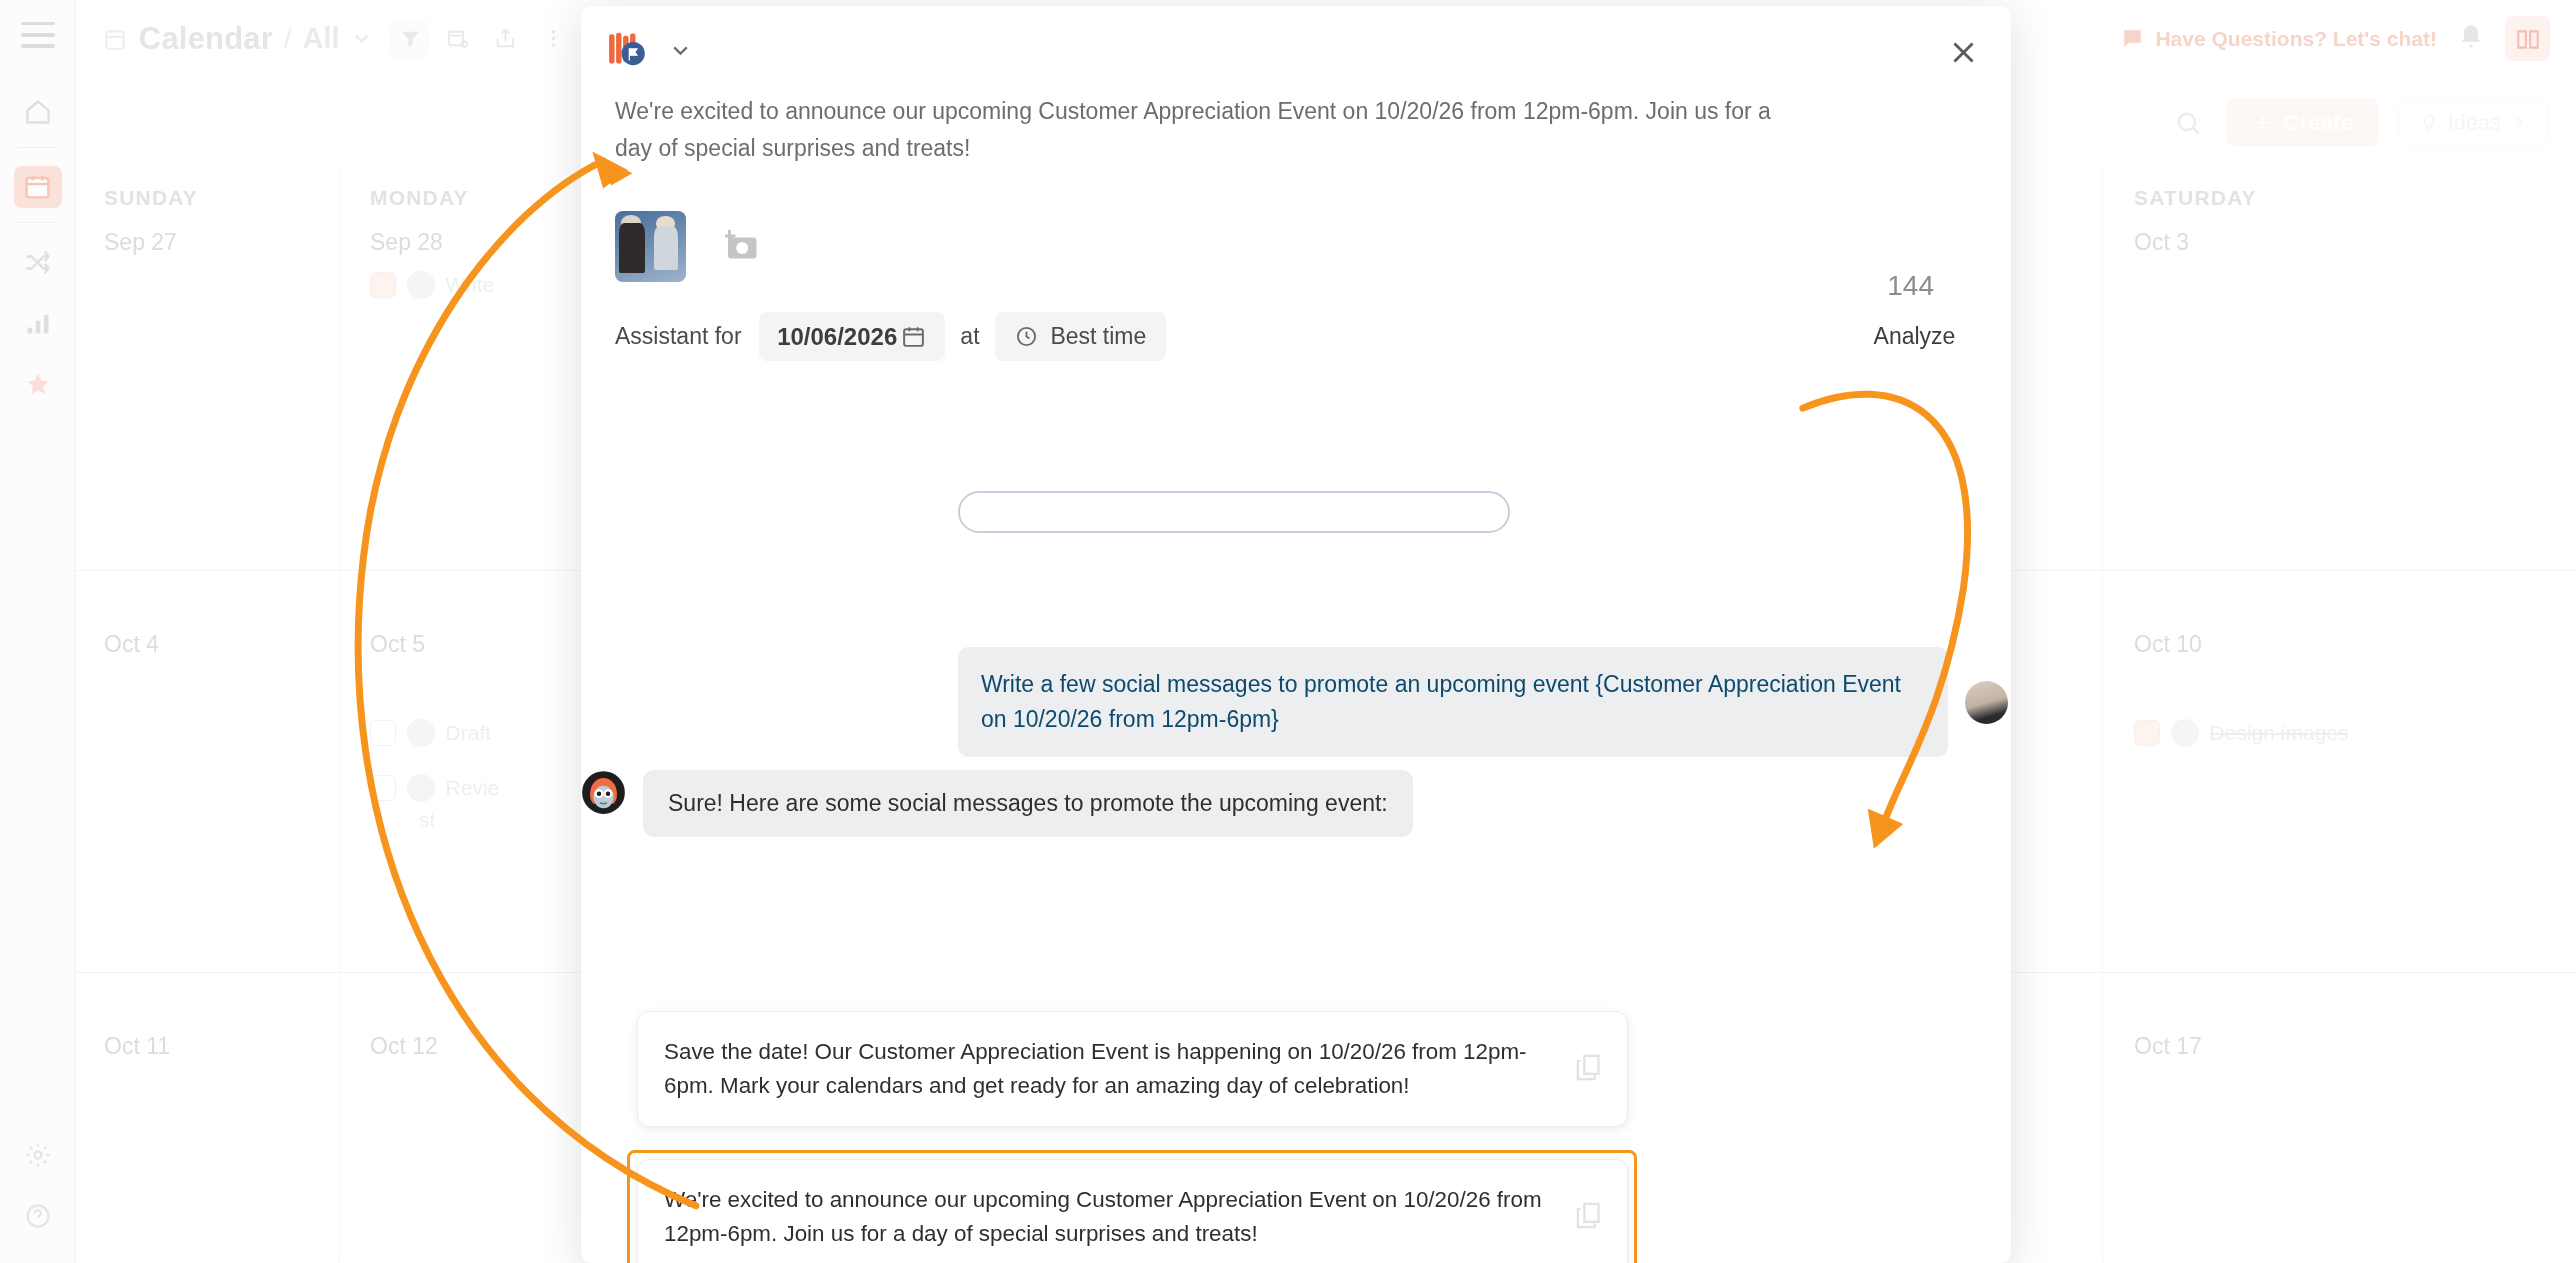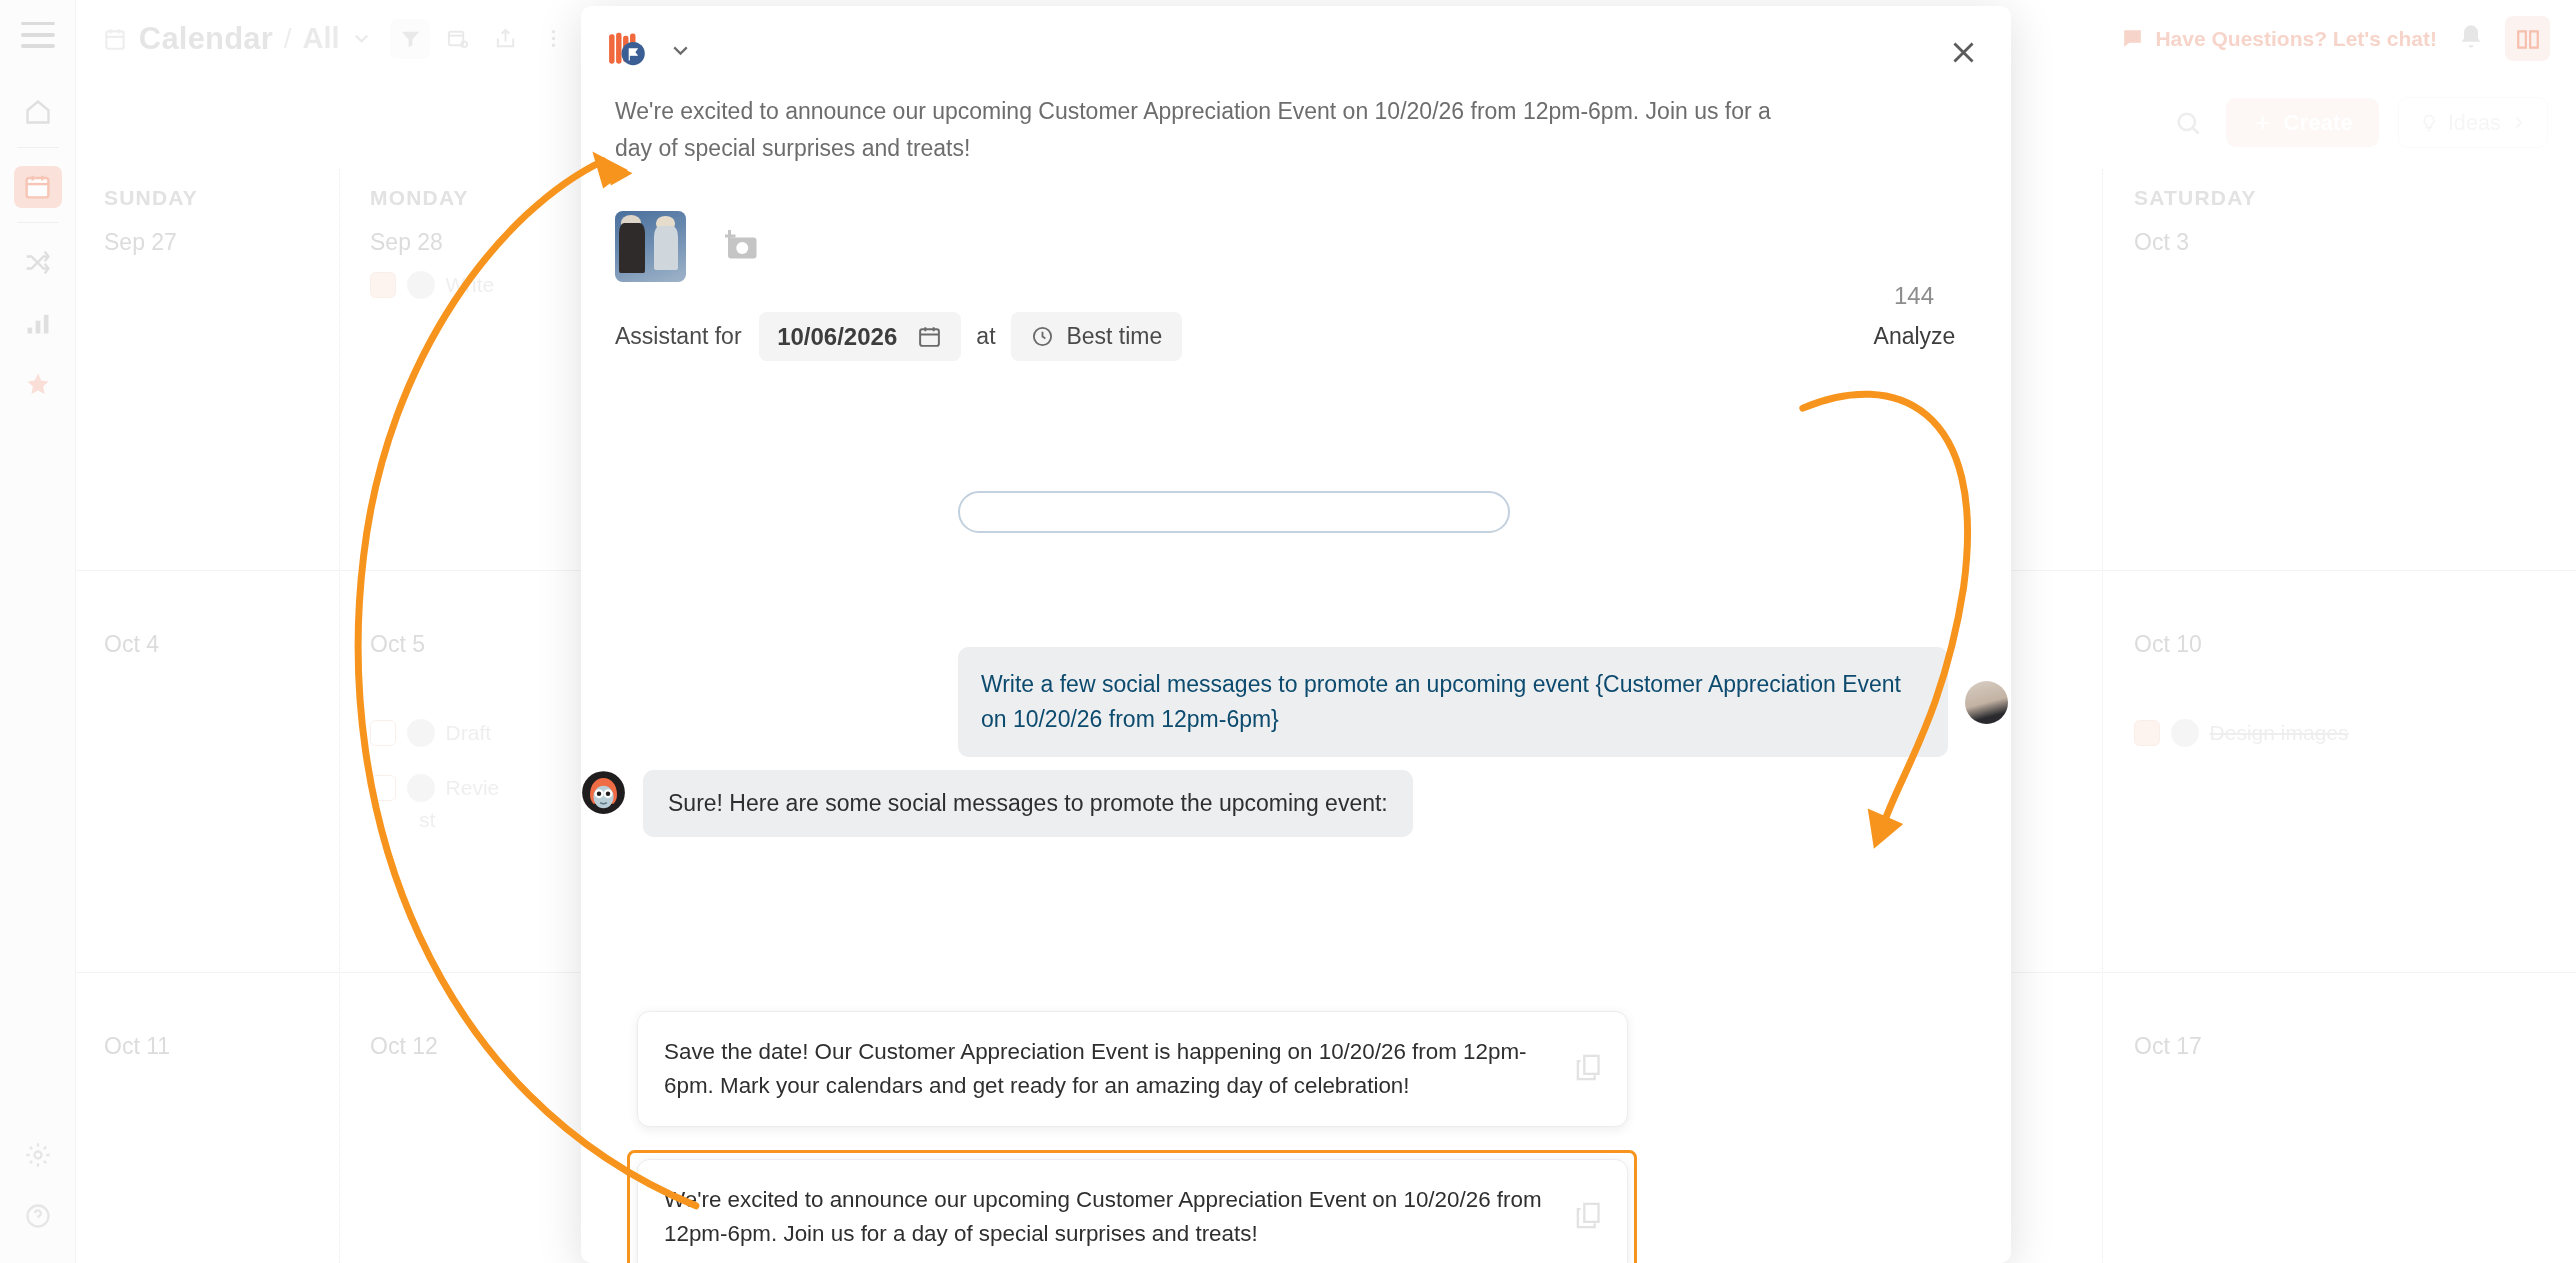--- a/index.html
+++ b/index.html
@@ -76,35 +76,35 @@
   }
   .modal-head { position:relative; height: 87px; }
   .brand { position:absolute; left: 25px; top: 25px; display:flex; align-items:center; gap: 17px; }
   .brand-chev { color:#6d6d6d; }
   .close-btn { position:absolute; right: 28px; top: 26px; width:40px;height:40px;
     display:flex;align-items:center;justify-content:center; cursor:pointer; }
 
   .compose-text { padding: 0 34px; font-size: 23px; line-height: 1.62; color: #6d6d6d;
      max-width: 1252px; }
 
-  .charcount { position:absolute; right: 77px; top: 276px; font-size: 24px; color:#8d8d8d; }
+  .charcount { position:absolute; right: 77px; top: 264px; font-size: 28px; color:#8d8d8d; }
 
   .media-row { display:flex; align-items:center; gap: 36px; padding: 43px 34px 0 34px; }
   .thumb { width: 71px; height: 71px; border-radius: 7.7px; overflow:hidden; position:relative;
      background: linear-gradient(160deg,#4a6f9c 0%, #6b8bb0 45%, #9fb4c9 100%); }
   .thumb .t1 { position:absolute; left:6%; top:18%; width:36%; height:70%; background:#2f2b2a; border-radius: 20% 20% 6% 6%; }
   .thumb .t2 { position:absolute; left:55%; top:22%; width:34%; height:62%; background:#cfd6dc; border-radius: 24% 24% 6% 6%; }
   .thumb .h1 { position:absolute; left:9%; top:6%; width:28%; height:22%; background:#ddd5c8; border-radius:50%; }
   .thumb .h2 { position:absolute; left:58%; top:8%; width:26%; height:20%; background:#e6dccb; border-radius:50%; }
   .addphoto { opacity:.5; }
 
   .sched-row { display:flex; align-items:center; padding: 29px 34px 0 34px; }
   .sched-label { font-size: 23px; color:#4a4a4a; margin-right: 17px; }
   .date-pill { background:#f4f4f5; border-radius:7.7px; padding: 10.8px 18.6px; display:flex;
-     align-items:center; gap: 20px; justify-content: center; }
+     align-items:center; gap: 4px; justify-content: center; }
   .date-val { font-size: 24px; font-weight:700; color:#3d3d3d; }
   .at-word { font-size: 23px; color:#4a4a4a; margin: 0 15.5px; }
   .time-pill { background:#f4f4f5; border-radius:7.7px; padding: 10.8px 20px; display:flex;
      align-items:center; gap: 12.4px; font-size: 23px; color:#4a4a4a; }
 
   .tabs { margin-left:auto; display:flex; align-items:center; gap: 6.2px; }
   .tab { padding: 12.4px 21.6px; font-size: 23px; color:#3d3d3d; display:flex; align-items:center; gap:12.4px;
      border-radius:4.6px; }
   .tab.sel { border: 3.9px solid #f7941d; background:#fff; }
 

